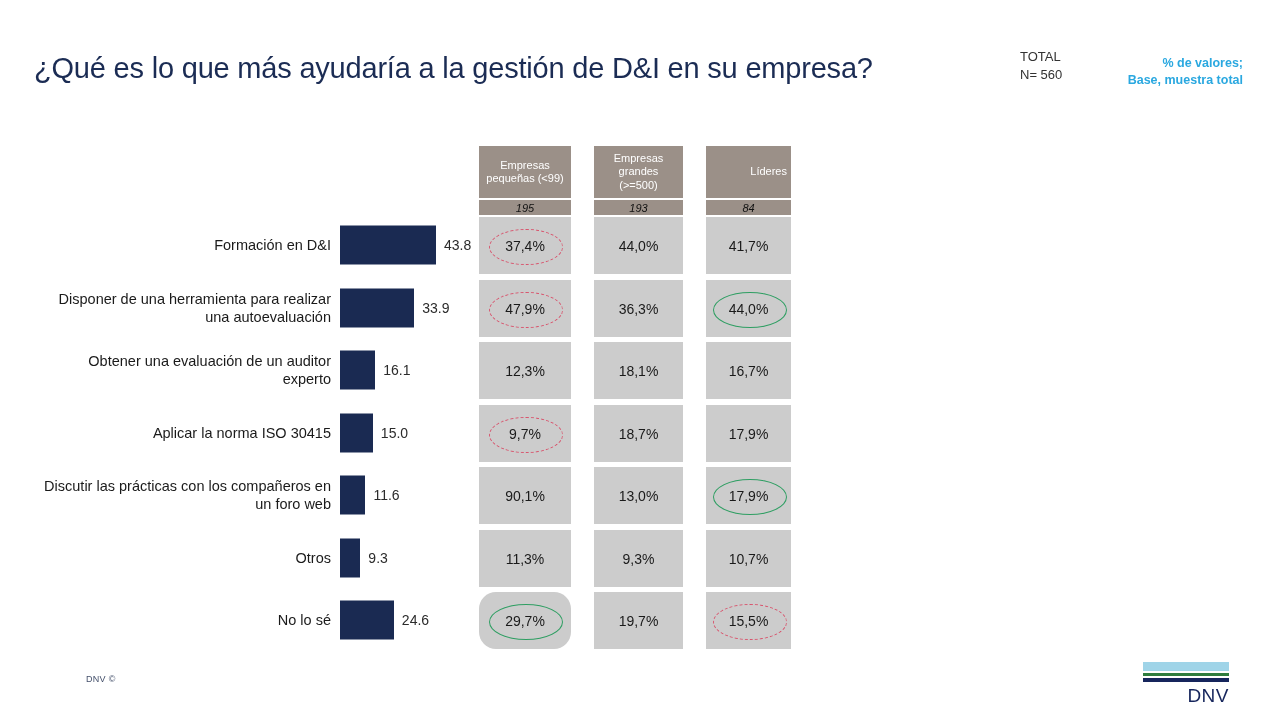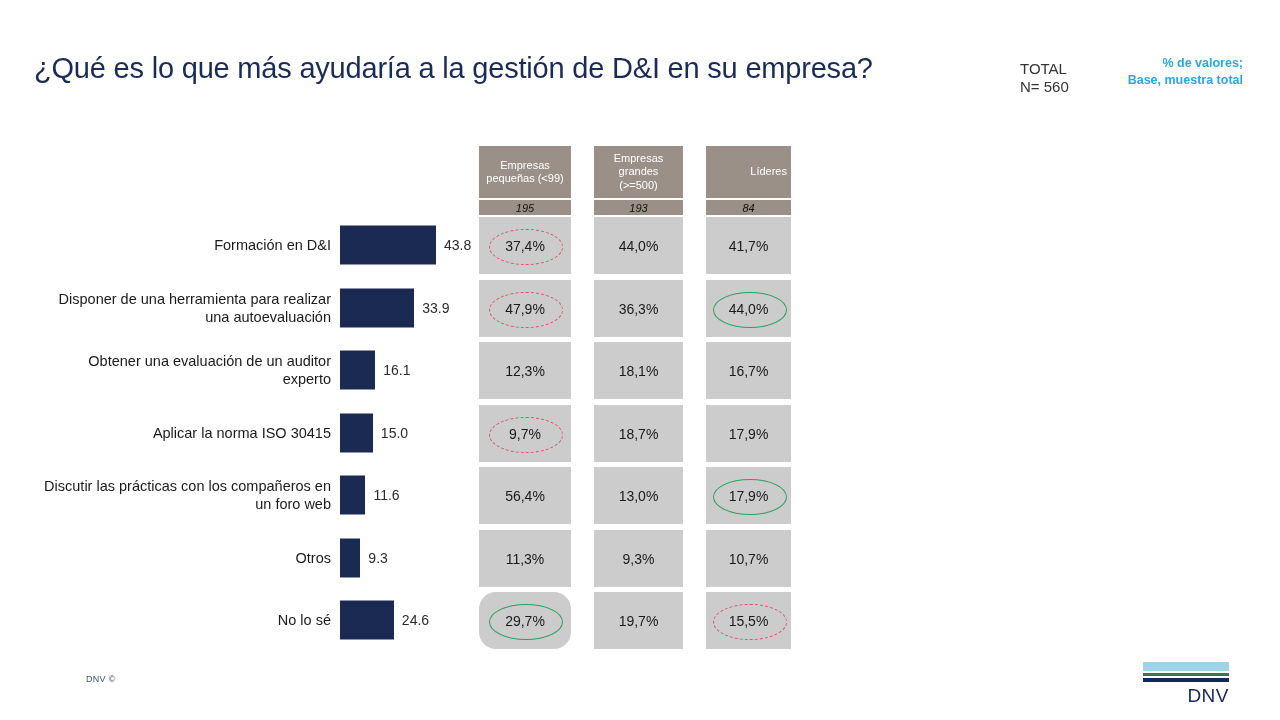--- a/index.html
+++ b/index.html
@@ -24,22 +24,22 @@
     width: 940px;
     font-size: 29px;
     line-height: 38px;
     color: #1b2c54;
     font-weight: normal;
     letter-spacing: -0.2px;
   }
   #total-block {
     position: absolute;
     left: 1020px;
-    top: 60px;
-    font-size: 15px;
+    top: 48px;
+    font-size: 13px;
     line-height: 18px;
     color: #333333;
     text-align: left;
   }
   #legend-block {
     position: absolute;
     left: 1093px;
     top: 55px;
     width: 150px;
     font-size: 12.5px;
@@ -257,21 +257,21 @@
     <div class="cell" style="left: 594px; width: 89px; top: 405px; height: 57px;">
       <span class="cell-text">18,7%</span>
     </div>
     <div class="cell" style="left: 706px; width: 85px; top: 405px; height: 57px;">
       <span class="cell-text">17,9%</span>
     </div>
     <div class="row-label" style="top: 495px;">Discutir las prácticas con los compañeros en un foro web</div>
     <div class="bar" style="top: 495px; width: 25.404px;"></div>
     <div class="bar-value" style="top: 495px; left: 373.404px;">11.6</div>
     <div class="cell" style="left: 479px; width: 92px; top: 467px; height: 57px;">
-      <span class="cell-text">56,4%</span>
+      <span class="cell-text">90,1%</span>
     </div>
     <div class="cell" style="left: 594px; width: 89px; top: 467px; height: 57px;">
       <span class="cell-text">13,0%</span>
     </div>
     <div class="cell" style="left: 706px; width: 85px; top: 467px; height: 57px;">
       <div class="ellipse up"></div>
       <span class="cell-text">17,9%</span>
     </div>
     <div class="row-label" style="top: 558px;">Otros</div>
     <div class="bar" style="top: 558px; width: 20.367px;"></div>

